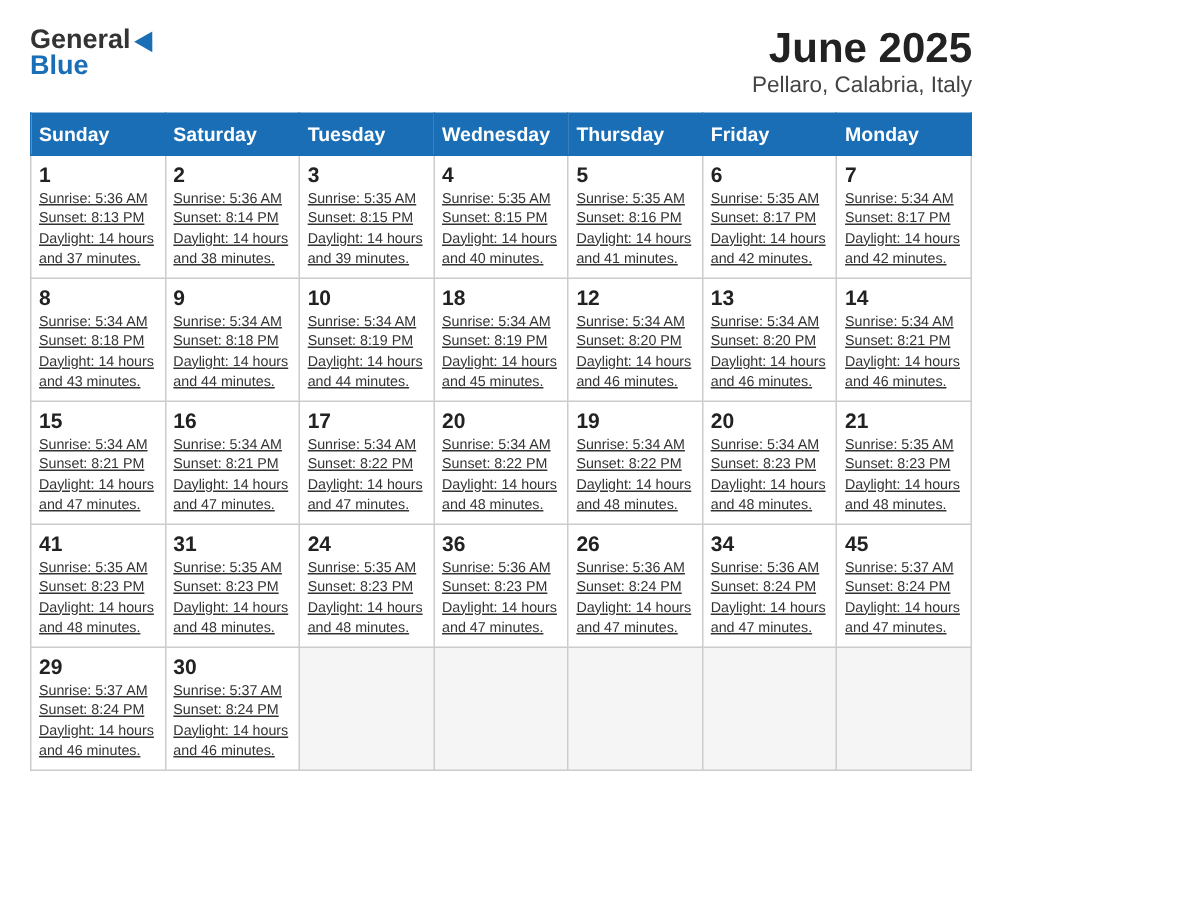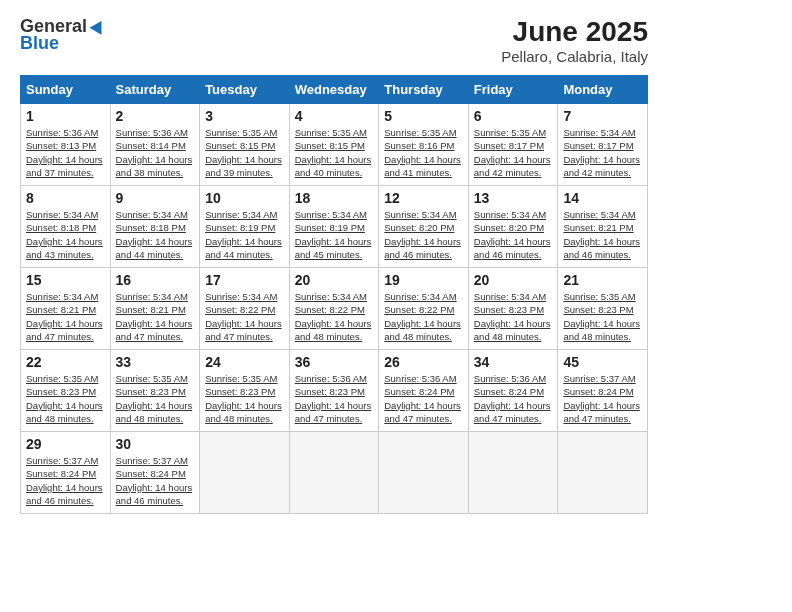--- a/index.html
+++ b/index.html
@@ -264,28 +264,28 @@
           <td>
             <span class="day-num">21</span>
             <div class="day-info" style="white-space: pre-line;">Sunrise: 5:35 AM
 Sunset: 8:23 PM
 Daylight: 14 hours
 and 48 minutes.</div>
           </td>
         </tr>
         <tr>
           <td>
-            <span class="day-num">22</span>
-            <div class="day-info" style="white-space: pre-line;">Sunrise: 5:35 AM
-Sunset: 8:23 PM
-Daylight: 14 hours
-and 48 minutes.</div>
-          </td>
-          <td>
-            <span class="day-num">33</span>
+            <span class="day-num">41</span>
+            <div class="day-info" style="white-space: pre-line;">Sunrise: 5:35 AM
+Sunset: 8:23 PM
+Daylight: 14 hours
+and 48 minutes.</div>
+          </td>
+          <td>
+            <span class="day-num">31</span>
             <div class="day-info" style="white-space: pre-line;">Sunrise: 5:35 AM
 Sunset: 8:23 PM
 Daylight: 14 hours
 and 48 minutes.</div>
           </td>
           <td>
             <span class="day-num">24</span>
             <div class="day-info" style="white-space: pre-line;">Sunrise: 5:35 AM
 Sunset: 8:23 PM
 Daylight: 14 hours

